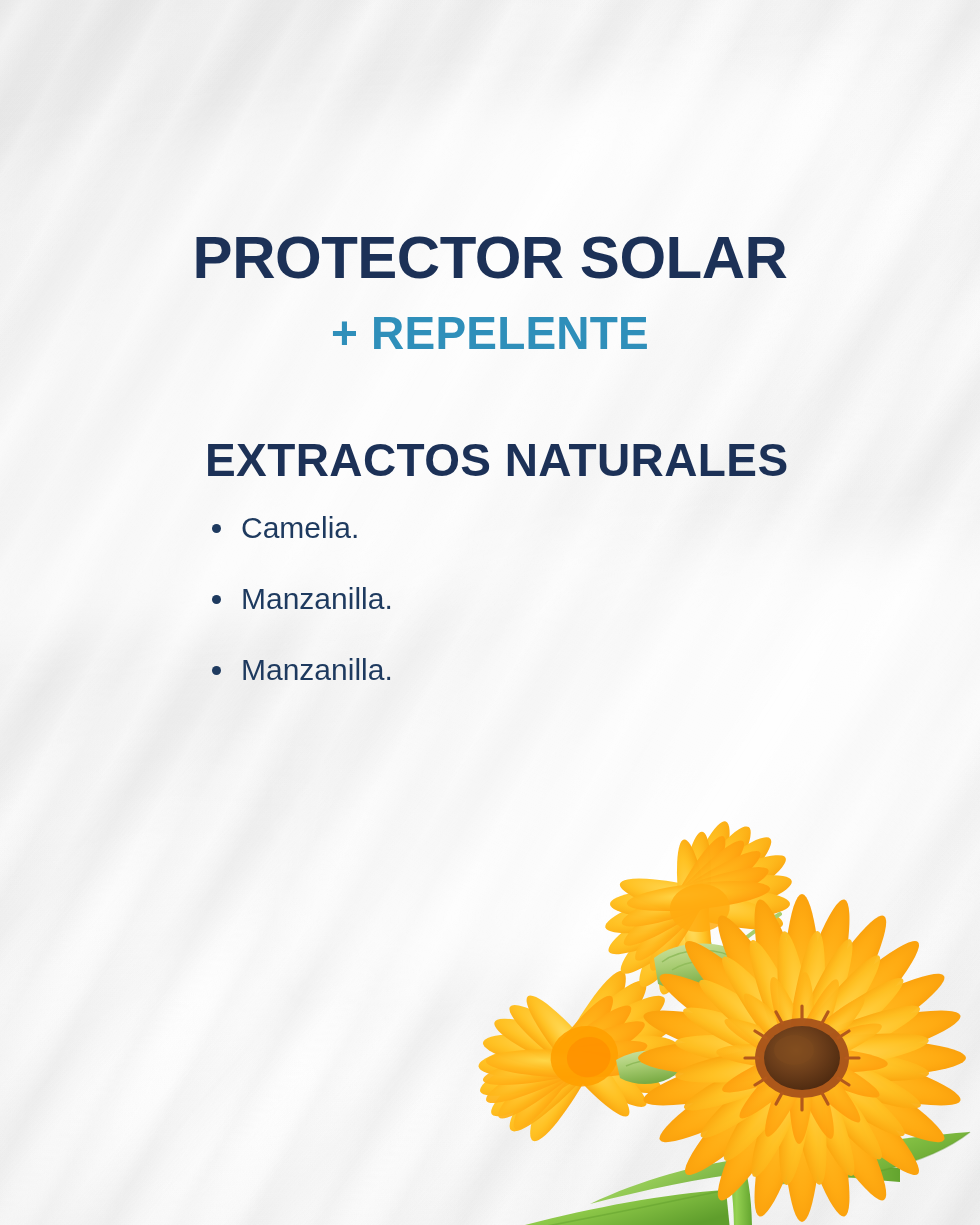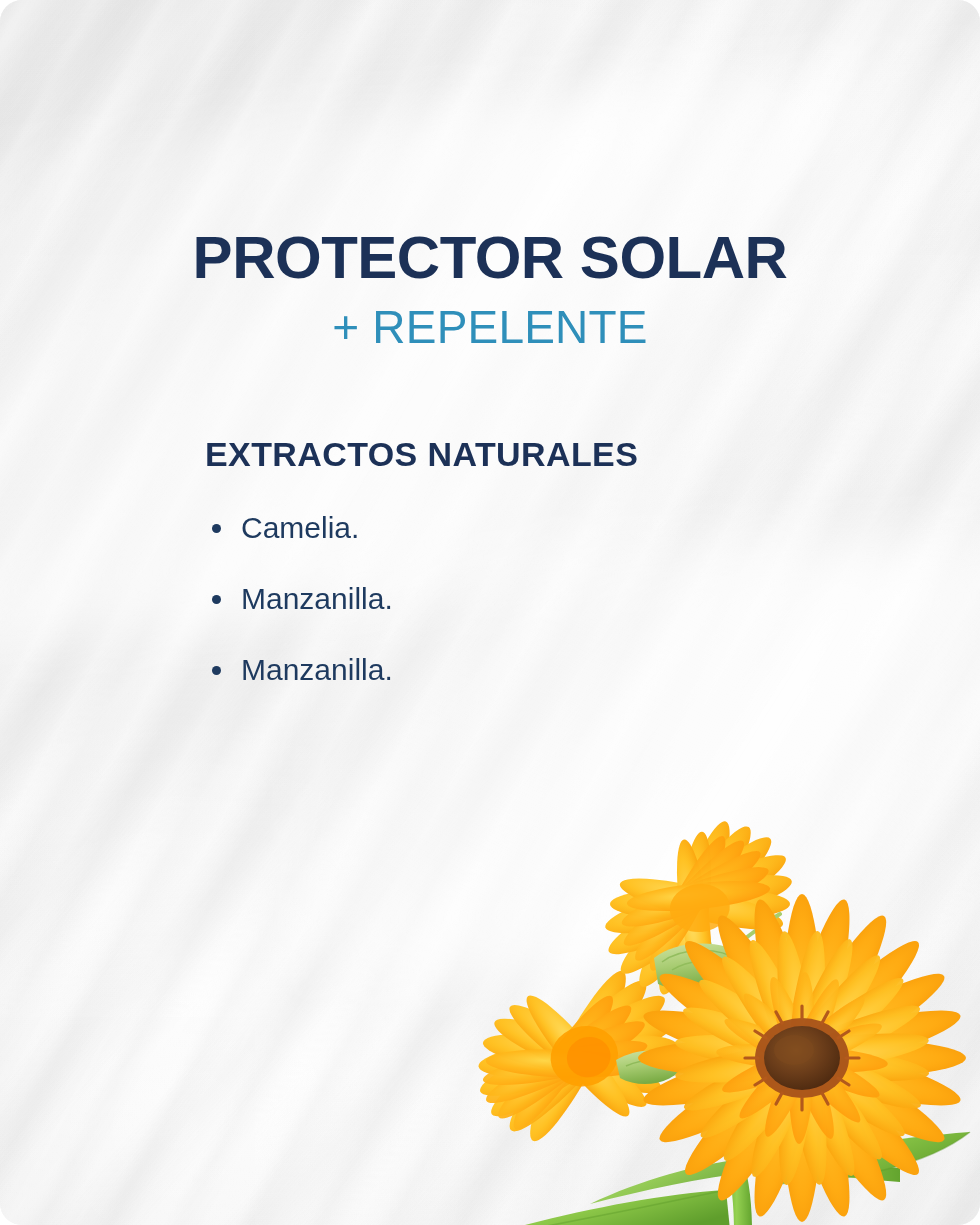--- a/index.html
+++ b/index.html
@@ -7,21 +7,20 @@
     padding: 0;
     background: #ffffff;
   }
   .poster {
     position: relative;
     width: 980px;
     height: 1225px;
     overflow: hidden;
     background: #f1f1f1;
     font-family: "Liberation Sans", sans-serif;
-    border-radius: 22px;
   }
 
   
   .bg-base {
     position: absolute;
     inset: 0;
     background:
       radial-gradient(ellipse 70% 55% at 18% 92%, #ffffff 0%, rgba(255,255,255,0) 62%),
       radial-gradient(ellipse 85% 60% at 88% 10%, #fbfbfb 0%, rgba(251,251,251,0) 65%),
       linear-gradient(165deg, #eeeeee 0%, #f1f1f1 40%, #f4f4f4 72%, #f8f8f8 100%);
@@ -90,34 +89,34 @@
     display: block;
     font-size: 60px;
     font-weight: 800;
     letter-spacing: -0.5px;
     color: #1c3157;
     line-height: 1.0;
     white-space: nowrap;
   }
   .title-sub {
     display: block;
-    margin-top: 16px;
+    margin-top: 22px;
     font-size: 46px;
-    font-weight: 400;
+    font-weight: 700;
     letter-spacing: 0.2px;
     color: #2f8fba;
     line-height: 1.0;
     white-space: nowrap;
   }
 
   .section-heading {
     position: absolute;
     left: 205px;
     top: 437px;
-    font-size: 34px;
+    font-size: 46px;
     font-weight: 800;
     letter-spacing: 0.4px;
     color: #1c3157;
     line-height: 1.0;
   }
 
   .extract-list {
     position: absolute;
     left: 205px;
     top: 508px;

